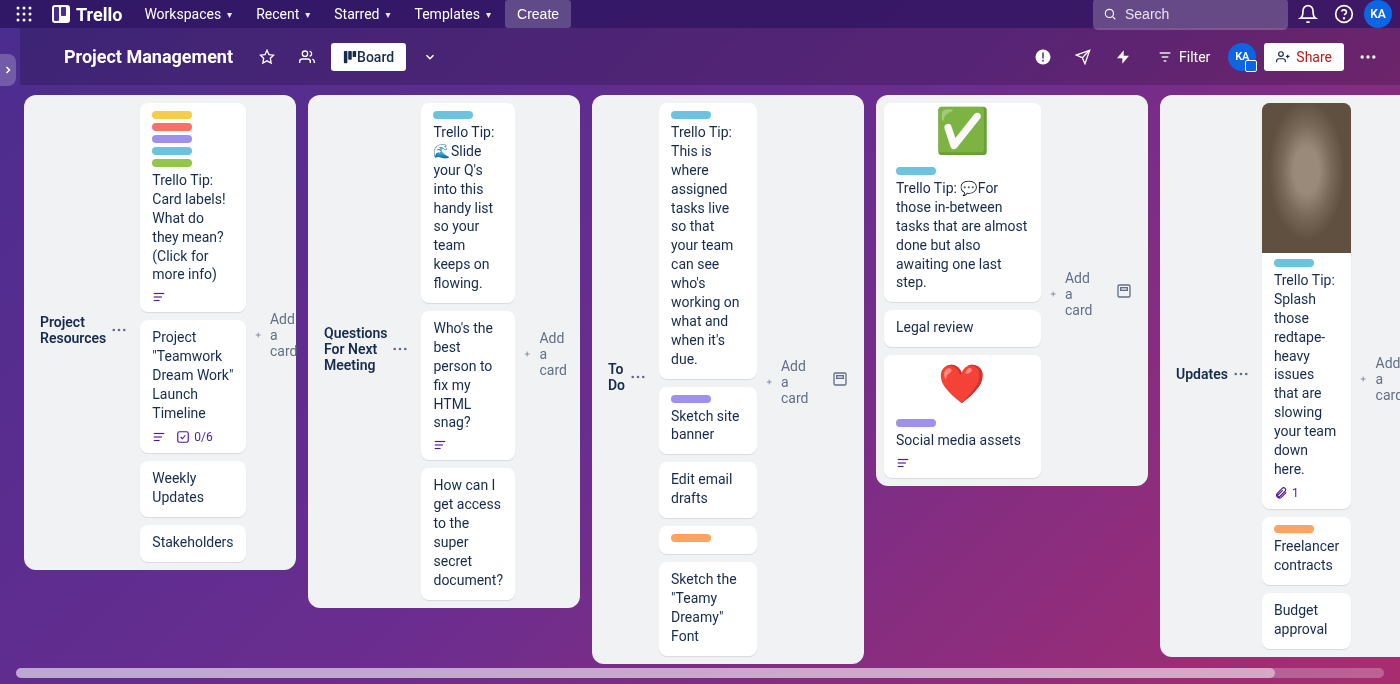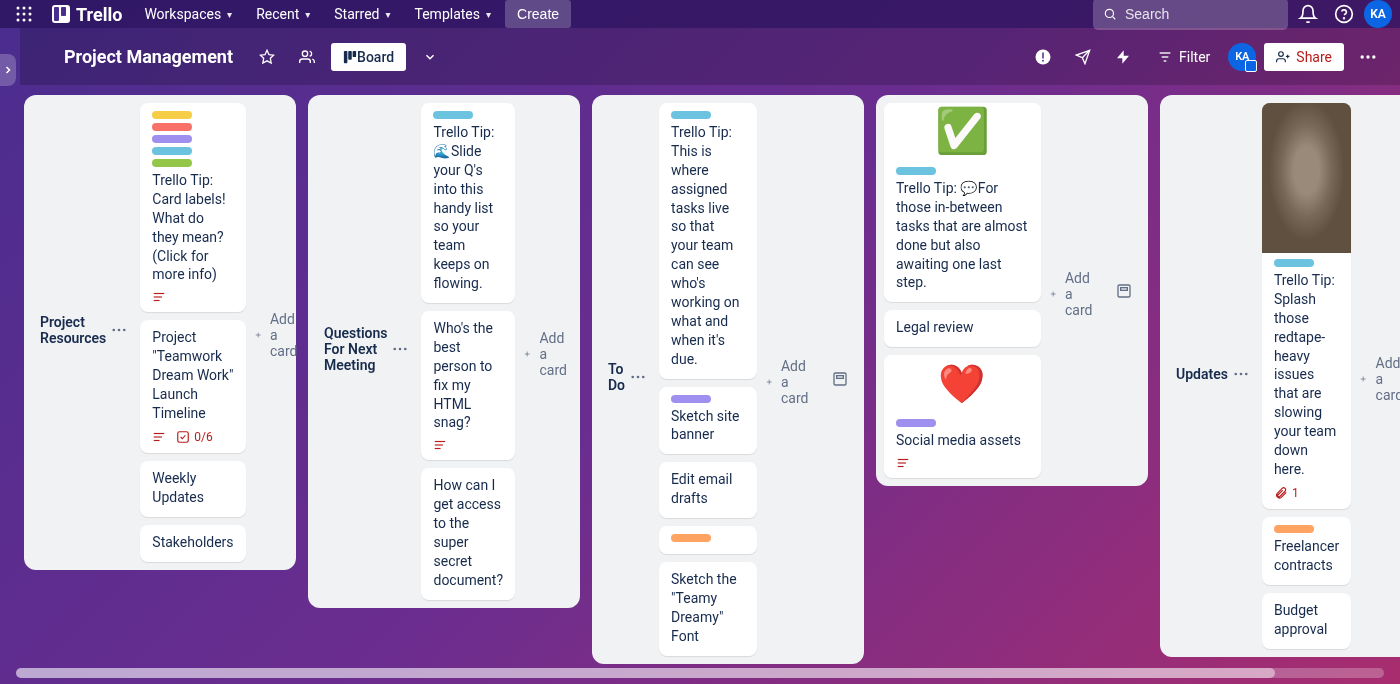--- a/index.html
+++ b/index.html
@@ -85,21 +85,21 @@
 }
 .labels { display: flex; gap: 4px; margin-bottom: 4px; flex-wrap: wrap; }
 .label { height: 8px; border-radius: 4px; min-width: 40px; }
 .lbl-yellow { background: #f5cd47; }
 .lbl-red { background: #f87168; }
 .lbl-purple { background: #9f8fef; }
 .lbl-sky { background: #6cc3e0; }
 .lbl-lime { background: #94c748; }
 .lbl-orange { background: #fea362; }
 .card-title { margin-bottom: 2px; }
-.badges { display: flex; align-items: center; gap: 10px; margin-top: 6px; color: #b91c1c; font-size: 12px; }
+.badges { display: flex; align-items: center; gap: 10px; margin-top: 6px; color: #4c1d95; font-size: 12px; }
 .badge { display: flex; align-items: center; gap: 4px; }
 .cover { width: 100%; height: 150px; background: linear-gradient(180deg, #d0d0d0, #b8b8b8); border-radius: 8px 8px 0 0; margin: -8px -12px 6px -12px; width: calc(100% + 24px); display: flex; align-items: center; justify-content: center; font-size: 40px; overflow: hidden; }
 .cover-check { background: #fff; width: calc(100% + 24px); height: 58px; display: flex; align-items: center; justify-content: center; margin: -8px -12px 6px -12px; border-radius: 8px 8px 0 0; font-size: 44px; }
 .cover-heart { background: #fff; width: calc(100% + 24px); height: 58px; display: flex; align-items: center; justify-content: center; margin: -8px -12px 6px -12px; border-radius: 8px 8px 0 0; font-size: 38px; }
 .cat-img { width: 100%; height: 100%; background: radial-gradient(ellipse at 50% 45%, #9a8a7a 20%, #786858 40%, #605040 60%), linear-gradient(#999 60%, #bbb); position: relative; }
 .add-card { display: flex; align-items: center; gap: 8px; padding: 8px; color: #626f86; font-size: 14px; border-radius: 8px; cursor: pointer; margin-top: 6px;}
 .template-icon { color: #626f86; cursor: pointer; }
 .add-row { display: flex; align-items: center; justify-content: space-between; }
 .hscroll { position: absolute; bottom: 6px; left: 16px; right: 16px; height: 10px; background: rgba(255,255,255,0.25); border-radius: 6px; }
 .hscroll-thumb { height: 100%; width: 92%; background: rgba(255,255,255,0.45); border-radius: 6px; }

